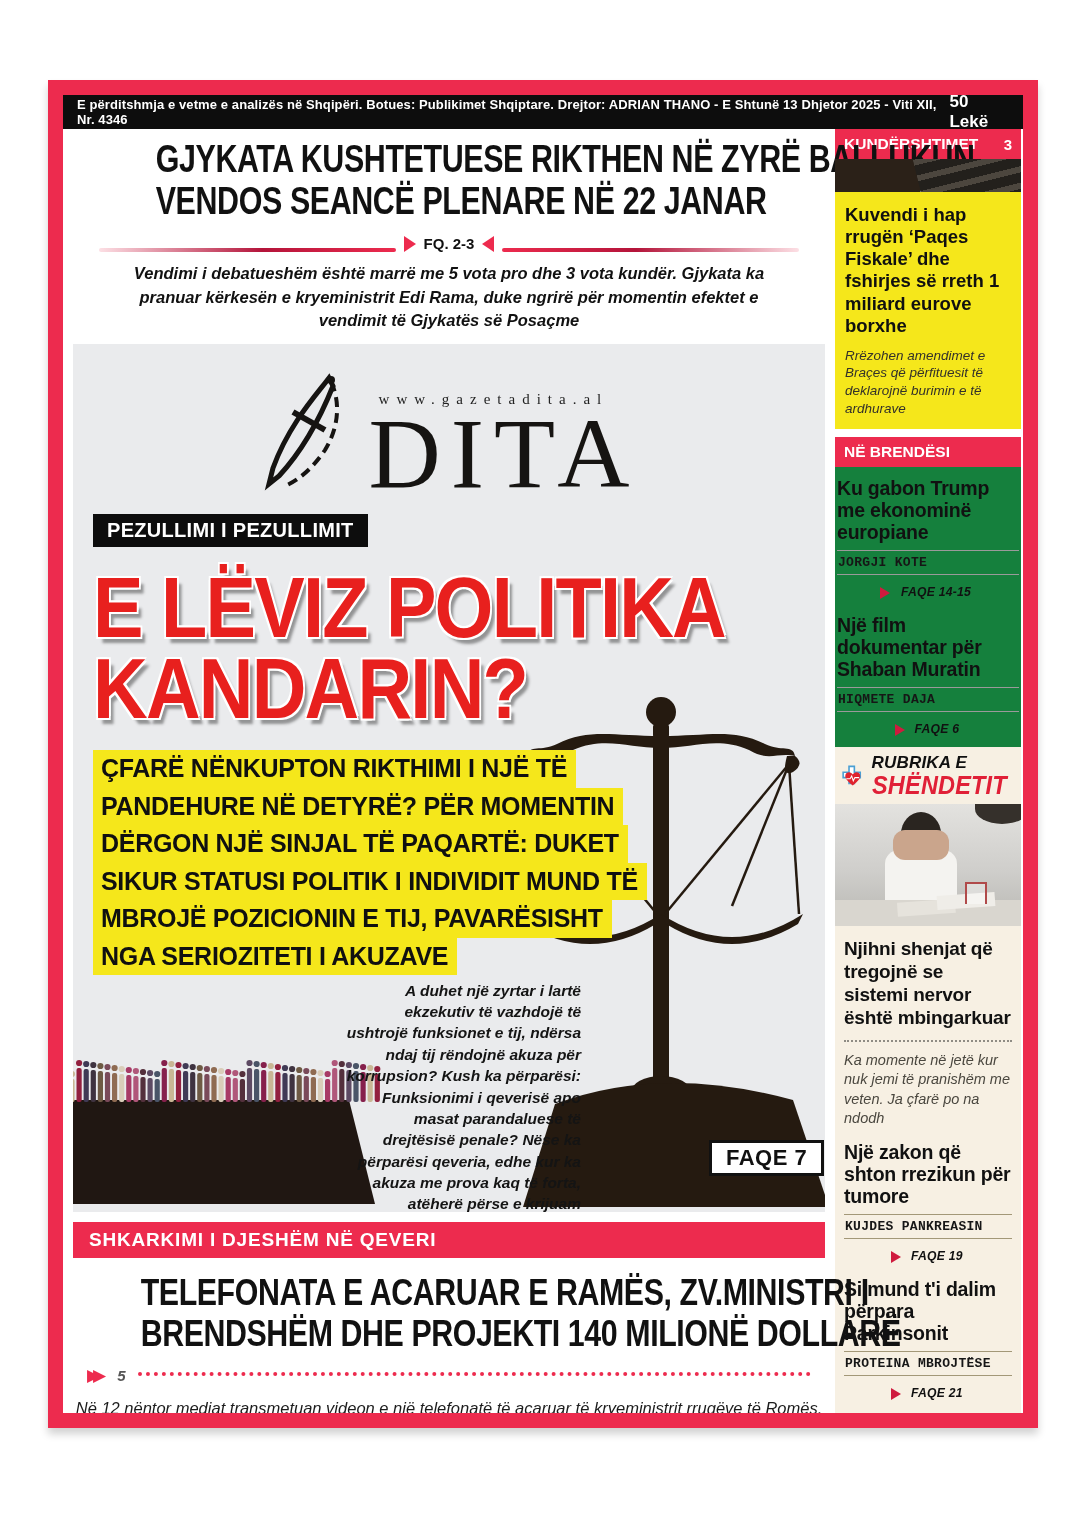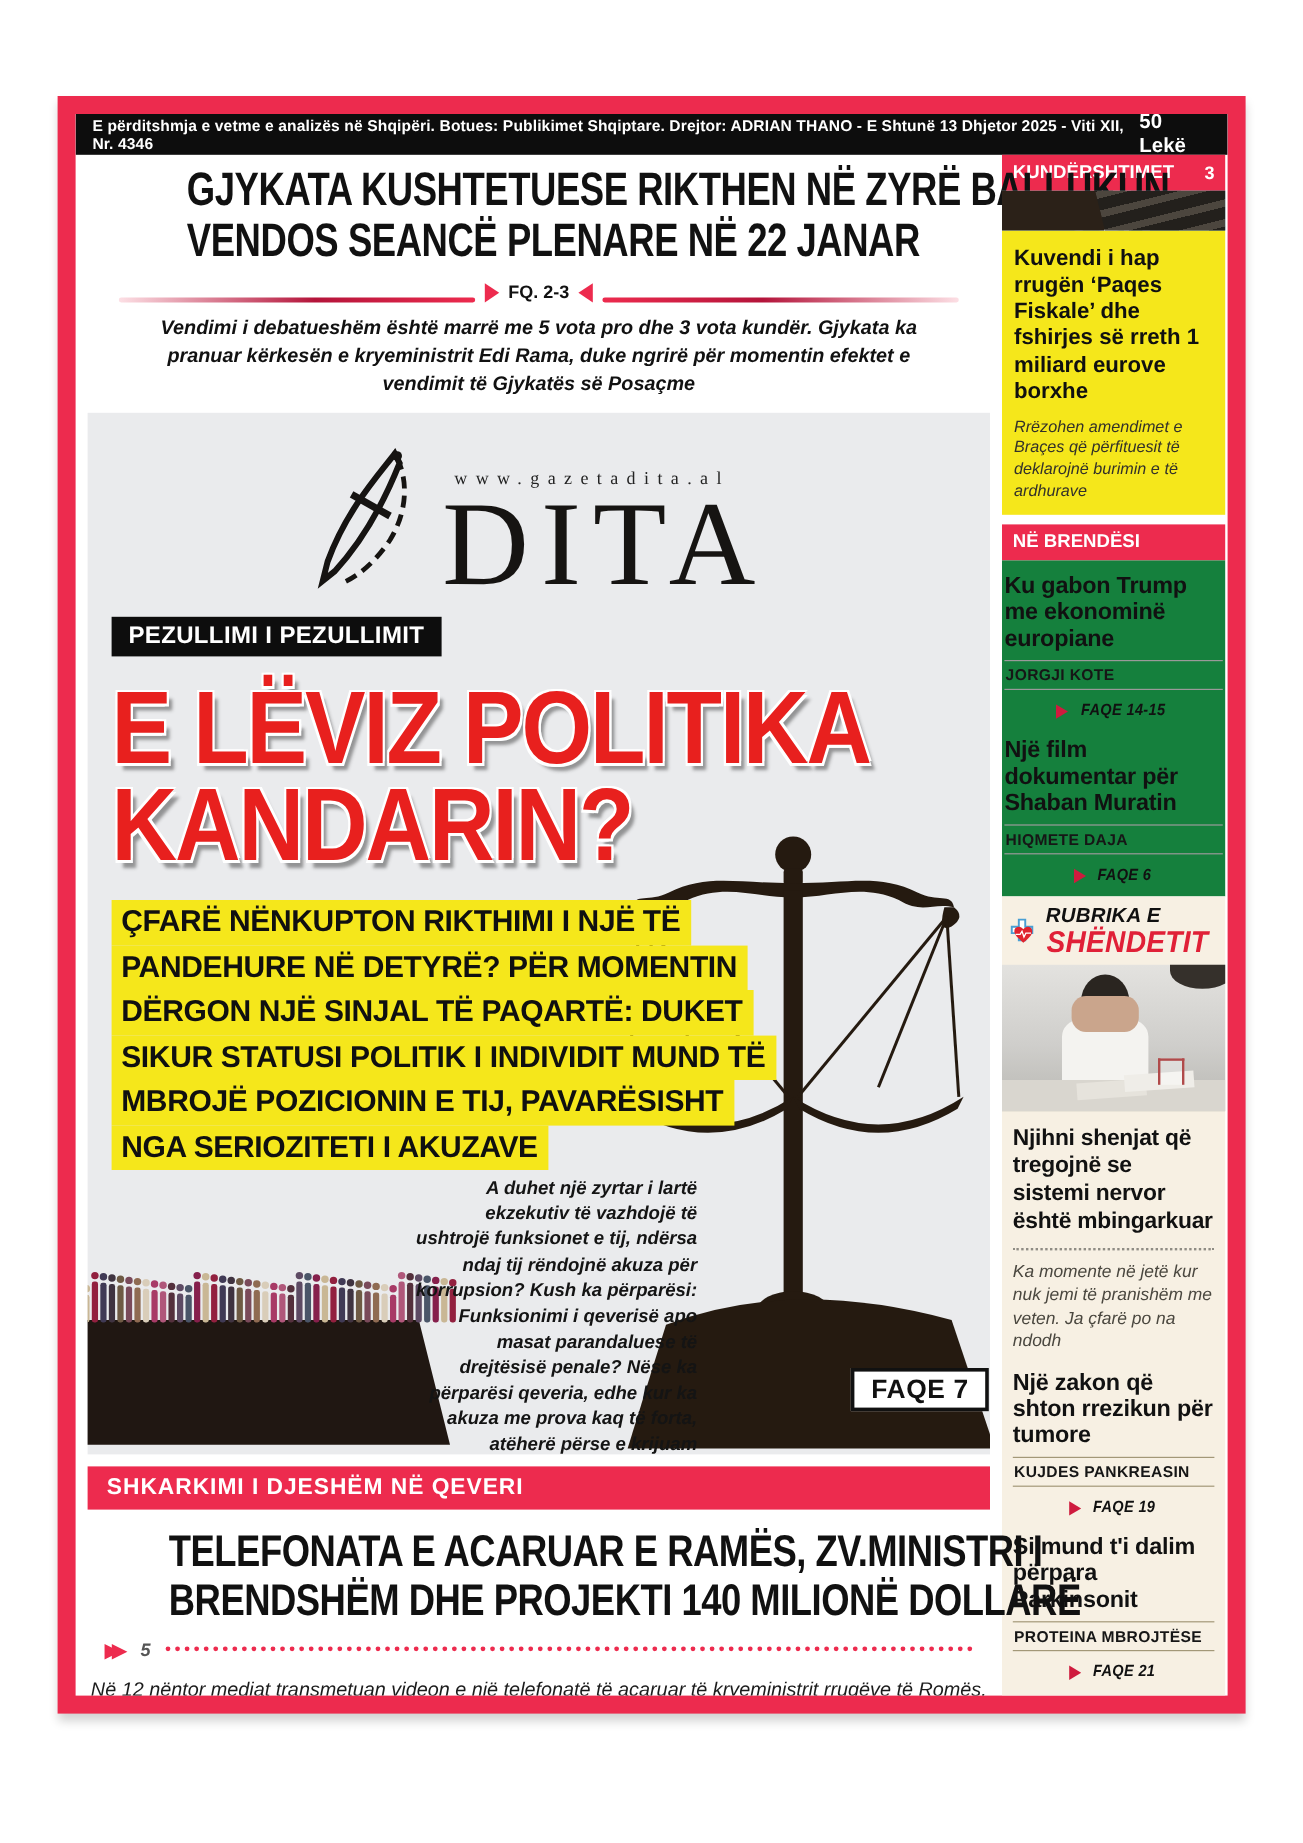--- a/index.html
+++ b/index.html
@@ -113,21 +113,21 @@
     linear-gradient(#23201c,#23201c);
   }
   .yellow-note{background:var(--yellow);padding:12px 10px 12px 10px;}
   .yellow-note .nh{font-size:18.5px;font-weight:800;line-height:1.2;color:#101010;margin-bottom:10px;}
   .yellow-note .nd{font-style:italic;font-size:13.5px;line-height:1.3;color:#33312a;}
   .sb-gap{height:8px;flex:0 0 8px;}
   .sb-white{background:#15803d;padding:2px 2px 4px;}
   .sb-item .ih{font-size:19.5px;font-weight:800;line-height:1.13;margin:8px 0 7px;letter-spacing:-.2px;}
   .sb-item .auth{
     font-size:13px;font-weight:700;letter-spacing:.3px;padding:4px 1px;
-    border-top:1.5px solid #9a9a9a;border-bottom:1.5px solid #9a9a9a;color:#161616;
+    border-top:1.5px solid #9a9a9a;border-bottom:1.5px solid #9a9a9a;color:#161616;font-family:Liberation Mono, monospace;
   }
   .sb-item .pref{display:flex;align-items:flex-end;justify-content:center;gap:7px;padding:9px 0 7px;}
   .sb-item .pref .pt{width:0;height:0;border-top:6px solid transparent;border-bottom:6px solid transparent;border-left:10px solid #cf1b3e;}
   .sb-item .pref .ptxt{font-style:italic;font-weight:600;font-size:13.5px;letter-spacing:.3px;transform:scaleX(.9);}
   .health{background:var(--cream);}
   .health-banner{display:flex;align-items:center;gap:7px;padding:7px 6px 6px;}
   .health-banner .bt1{font-style:italic;font-weight:900;font-size:17px;letter-spacing:.2px;color:#101010;line-height:1.05;}
   .health-banner .bt2{font-style:italic;font-weight:900;font-size:25px;letter-spacing:.2px;color:#e02037;line-height:1.05;transform:scaleX(.94);transform-origin:left;}
   .woman-photo{height:122px;background:linear-gradient(180deg,#e3e2df 0%,#cfcecb 55%,#b8b7b2 100%);}
   .woman-photo .hair{position:absolute;left:66px;top:8px;width:40px;height:44px;background:#2a2520;border-radius:50% 50% 45% 45%;}

